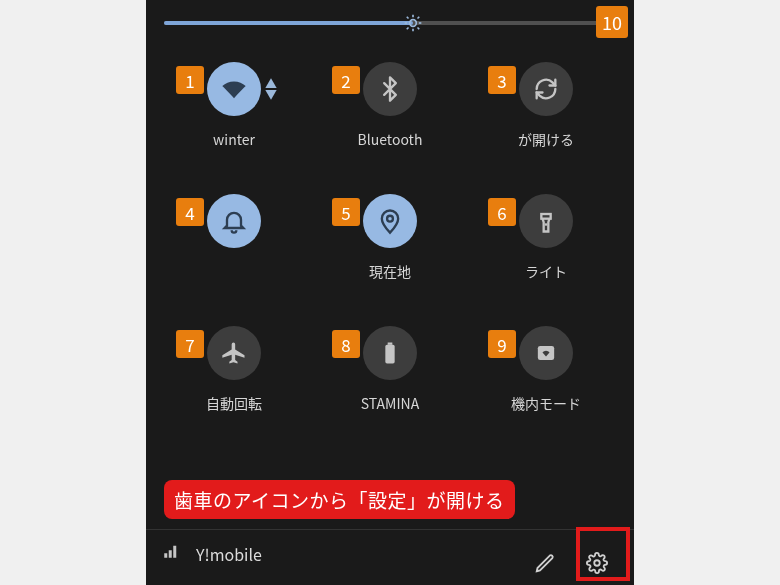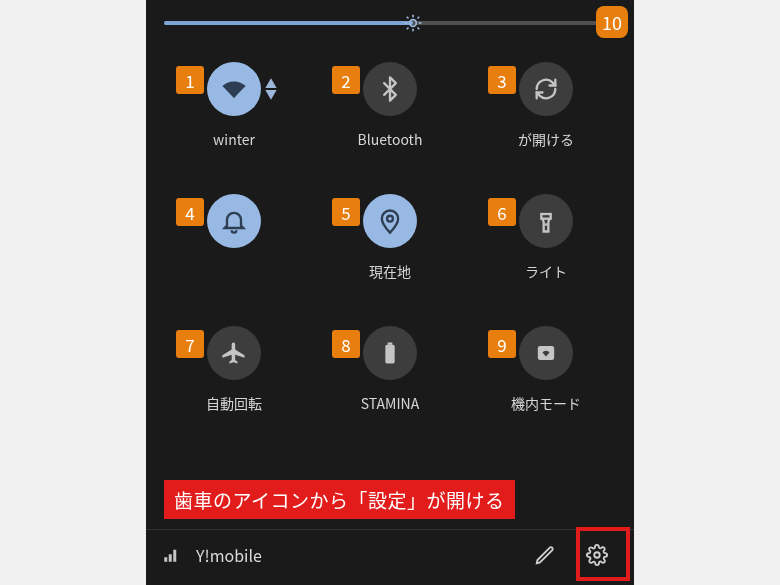--- a/index.html
+++ b/index.html
@@ -55,21 +55,21 @@
     position: absolute;
     right: 6px;
     top: 6px;
     width: 32px; height: 32px;
     background: #e87e0e;
     color: #fff;
     font-size: 18px;
     display: flex;
     align-items: center;
     justify-content: center;
-    border-radius: 8px;
+    border-radius: 3px;
   }
 
   
   .tiles {
     padding: 10px 10px 0 10px;
     display: grid;
     grid-template-columns: repeat(3, 1fr);
     grid-template-rows: repeat(3, auto);
     row-gap: 40px;
   }
@@ -126,31 +126,32 @@
   
   .callout {
     position: absolute;
     left: 18px;
     bottom: 66px;
     background: #e21b1b;
     color: #fff;
     font-size: 19px;
     padding: 6px 10px;
     letter-spacing: 0.5px;
+    border-radius: 8px;
   }
 
   
   .bottom {
     position: absolute;
     left: 0; right: 0; bottom: 6px;
     height: 50px;
     border-top: 1px solid #333;
     display: flex;
-    align-items: center;
-    padding: 0 16px;
+    align-items: flex-start;
+    padding: 12px 16px;
     gap: 10px;
   }
   .signal-icon svg { width: 18px; height: 18px; display:block; }
   .carrier { font-size: 16px; color: #dcdcdc; margin-left: 6px; }
   .spacer { flex: 1; }
   .pencil, .gear {
     width: 42px; height: 42px;
     display: flex;
     align-items: center;
     justify-content: center;

